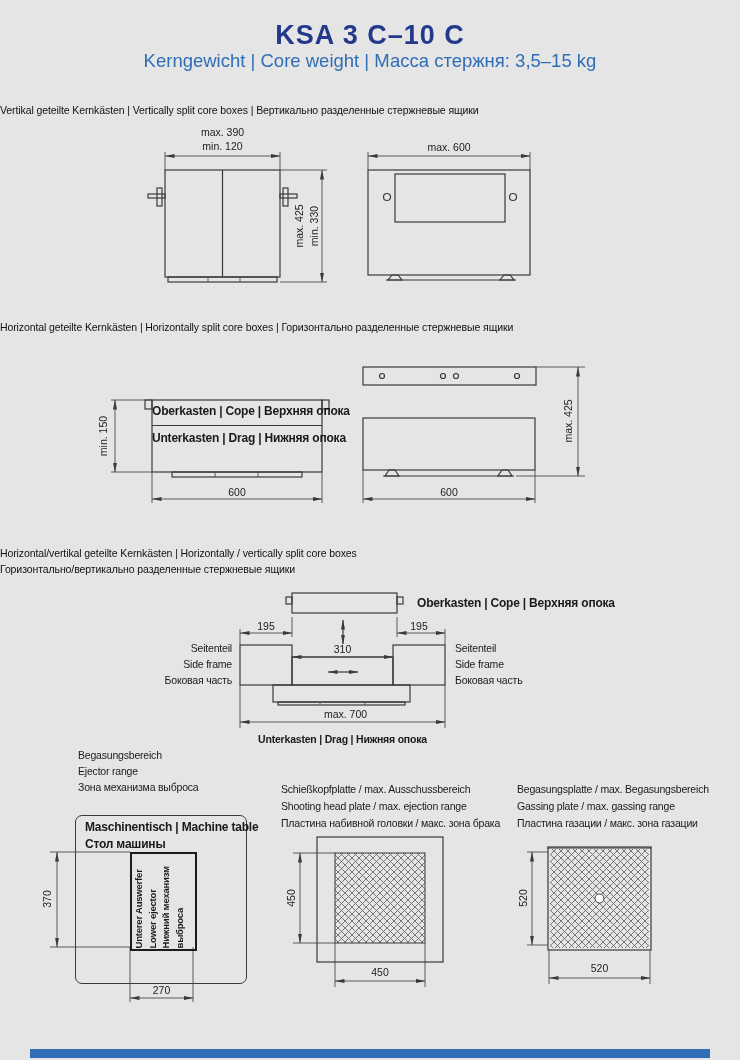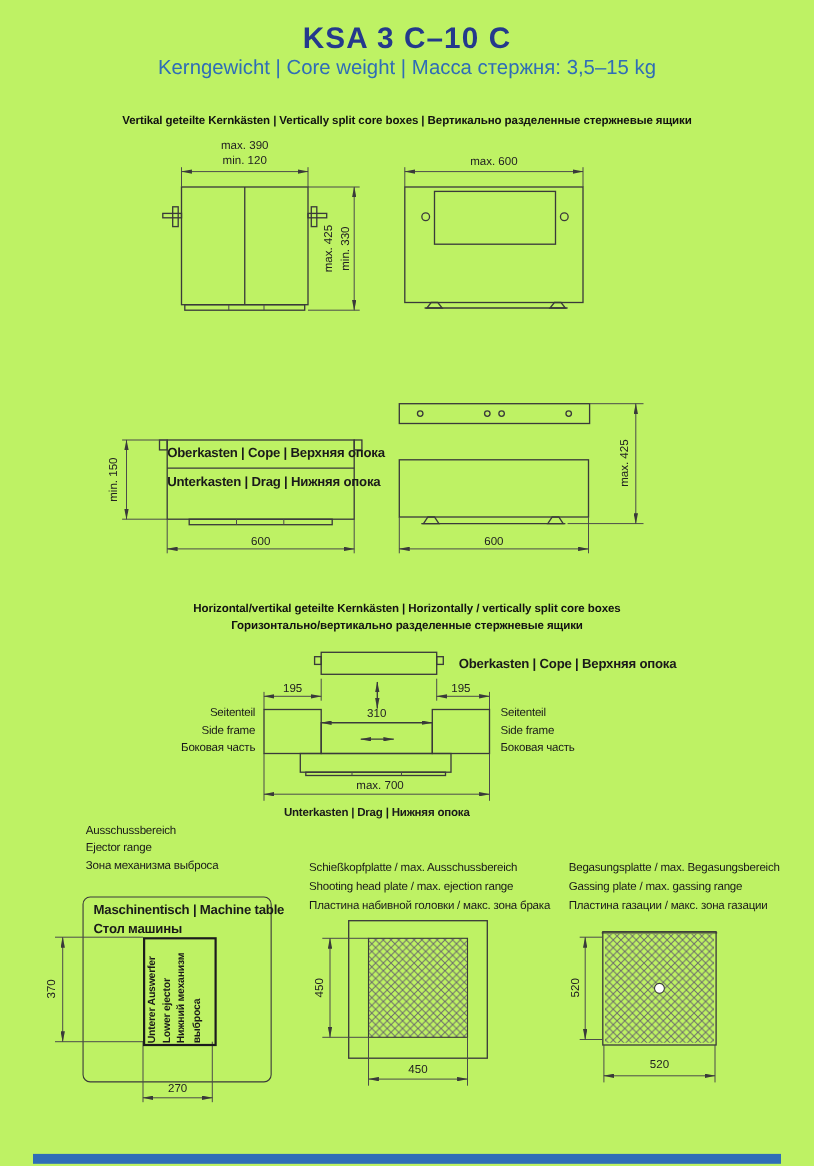--- a/index.html
+++ b/index.html
@@ -1,31 +1,31 @@
 <!DOCTYPE html>
 <html style="--title-blue: #24398c; --accent-blue: #2f6db7;"><head>
 <meta charset="utf-8">
 <style>
   html,body { margin:0; padding:0; background:#ffffff; }
   .page {
-    position:relative; width:740px; height:1060px; background:#bef264;
+    position:relative; width:740px; height:1060px; background:#e5e5e5;
     font-family:"Liberation Sans", sans-serif; color:#1a1a1a; overflow:hidden;
   }
   .abs { position:absolute; }
   .title {
     left:0; top:20px; width:740px; text-align:center;
     font-size:27px; font-weight:700; letter-spacing:1px; color:var(--title-blue,#24398c);
   }
   .subtitle {
     left:0; top:50px; width:740px; text-align:center;
     font-size:18.5px; font-weight:400; color:var(--accent-blue,#2f6db7);
   }
   .sec-h {
-    left:0; width:740px; text-align:center;
-    font-size:10.5px; font-weight:700; letter-spacing:-0.1px; color:#111;
+    left:0; width:740px; text-align:left;
+    font-size:10.5px; font-weight:400; letter-spacing:-0.1px; color:#111;
   }
   .dim { font-size:10.5px; color:#222; white-space:nowrap; }
   .c { text-align:center; }
   .r { text-align:right; }
   .rot { width:60px; height:12px; line-height:12px; text-align:center; transform:rotate(-90deg); }
   .boxlabel { font-size:12px; font-weight:700; letter-spacing:-0.2px; white-space:nowrap; }
   .multiline { line-height:16px; font-size:10.5px; font-weight:400; letter-spacing:-0.2px; white-space:nowrap; }
   .draw { position:absolute; }
   .draw .obj { stroke:#3a3a3a; fill:none; stroke-width:1.2px; }
   .draw .thin { stroke:#4a4a4a; fill:none; stroke-width:0.9px; }
@@ -99,20 +99,21 @@
       <line class="obj" x1="36" y1="160" x2="166" y2="160"></line>
     </g>
     <g>
       <line class="thin" x1="18" y1="50" x2="18" y2="32"></line>
       <line class="thin" x1="180" y1="50" x2="180" y2="32"></line>
       <line class="thin" x1="18" y1="36" x2="180" y2="36" marker-start="url(#arr)" marker-end="url(#arr)"></line>
     </g>
   </svg>
   <div class="abs dim c" style="left:368px;top:141px;width:162px">max. 600</div>
 
+  <div class="abs sec-h" style="top:321px">Horizontal geteilte Kernkästen | Horizontally split core boxes | Горизонтально разделенные стержневые ящики</div>
 
   <svg class="draw" style="left:90px;top:350px" width="255" height="160">
     <g>
       <rect class="obj" x="62" y="50" width="170" height="72"></rect>
       <line class="obj" x1="62" y1="75.5" x2="232" y2="75.5"></line>
       <rect class="obj" x="55" y="50" width="7" height="9"></rect>
       <rect class="obj" x="232" y="50" width="7" height="9"></rect>
       <rect class="obj" x="82" y="122" width="130" height="5"></rect>
       <line class="thin" x1="125" y1="122" x2="125" y2="127"></line>
       <line class="thin" x1="168" y1="122" x2="168" y2="127"></line>
@@ -205,21 +206,21 @@
   </div>
   <div class="abs multiline" style="left:455px;top:640px;width:172px">
     <div>Seitenteil</div>
     <div>Side frame</div>
     <div>Боковая часть</div>
   </div>
   <div class="abs dim c" style="left:240px;top:708px;width:211px">max. 700</div>
   <div class="abs boxlabel c" style="left:240px;top:733px;width:205px;font-size:10.5px">Unterkasten | Drag | Нижняя опока</div>
 
   <div class="abs multiline" style="left:78px;top:747px">
-    <div>Ausschussbereich</div>
+    <div>Begasungsbereich</div>
     <div>Ejector range</div>
     <div>Зона механизма выброса</div>
   </div>
 
   <div class="abs tableBox" style="left:75px;top:815px;width:170px;height:167px"></div>
   <div class="abs boxlabel" style="left:85px;top:819px;line-height:17px">
     <div>Maschinentisch | Machine table</div>
     <div>Стол машины</div>
   </div>
 

